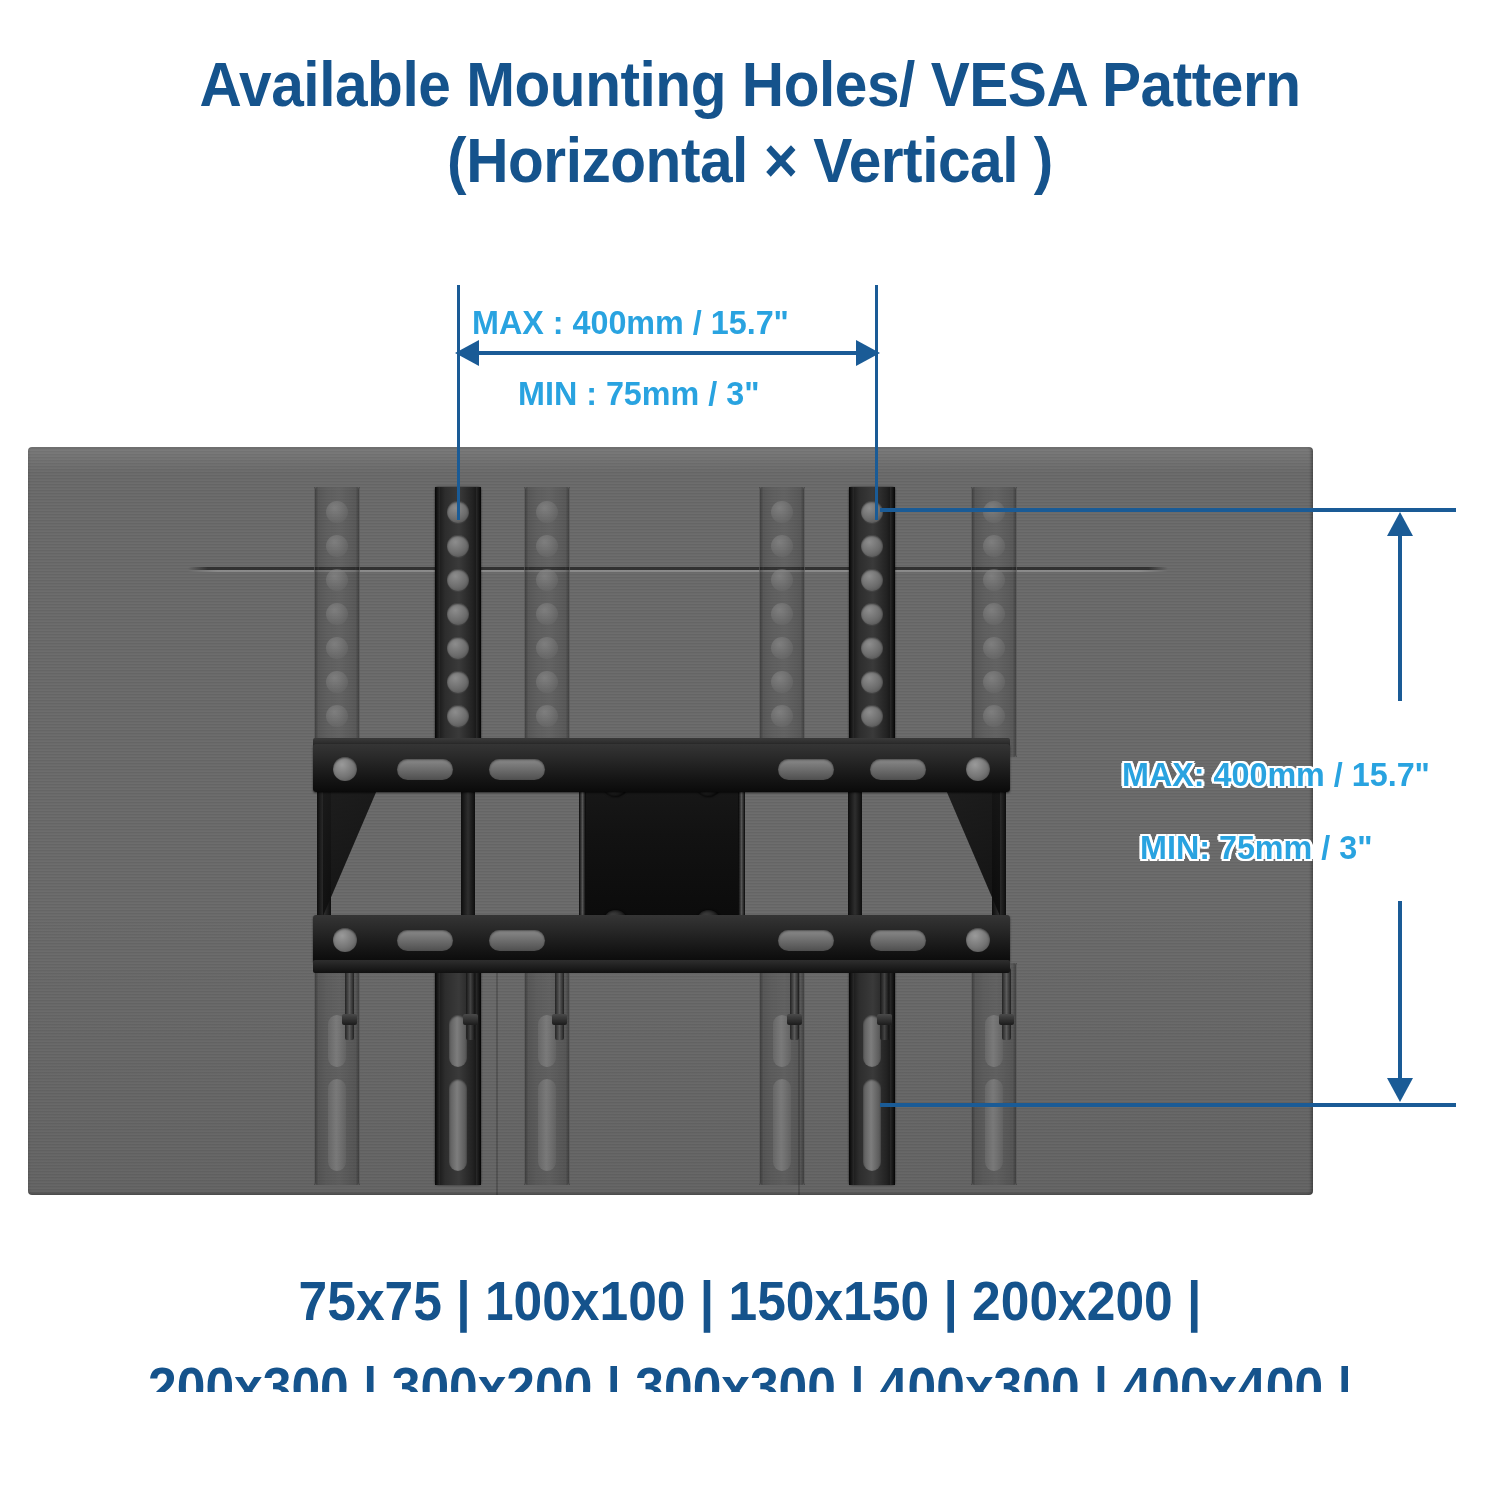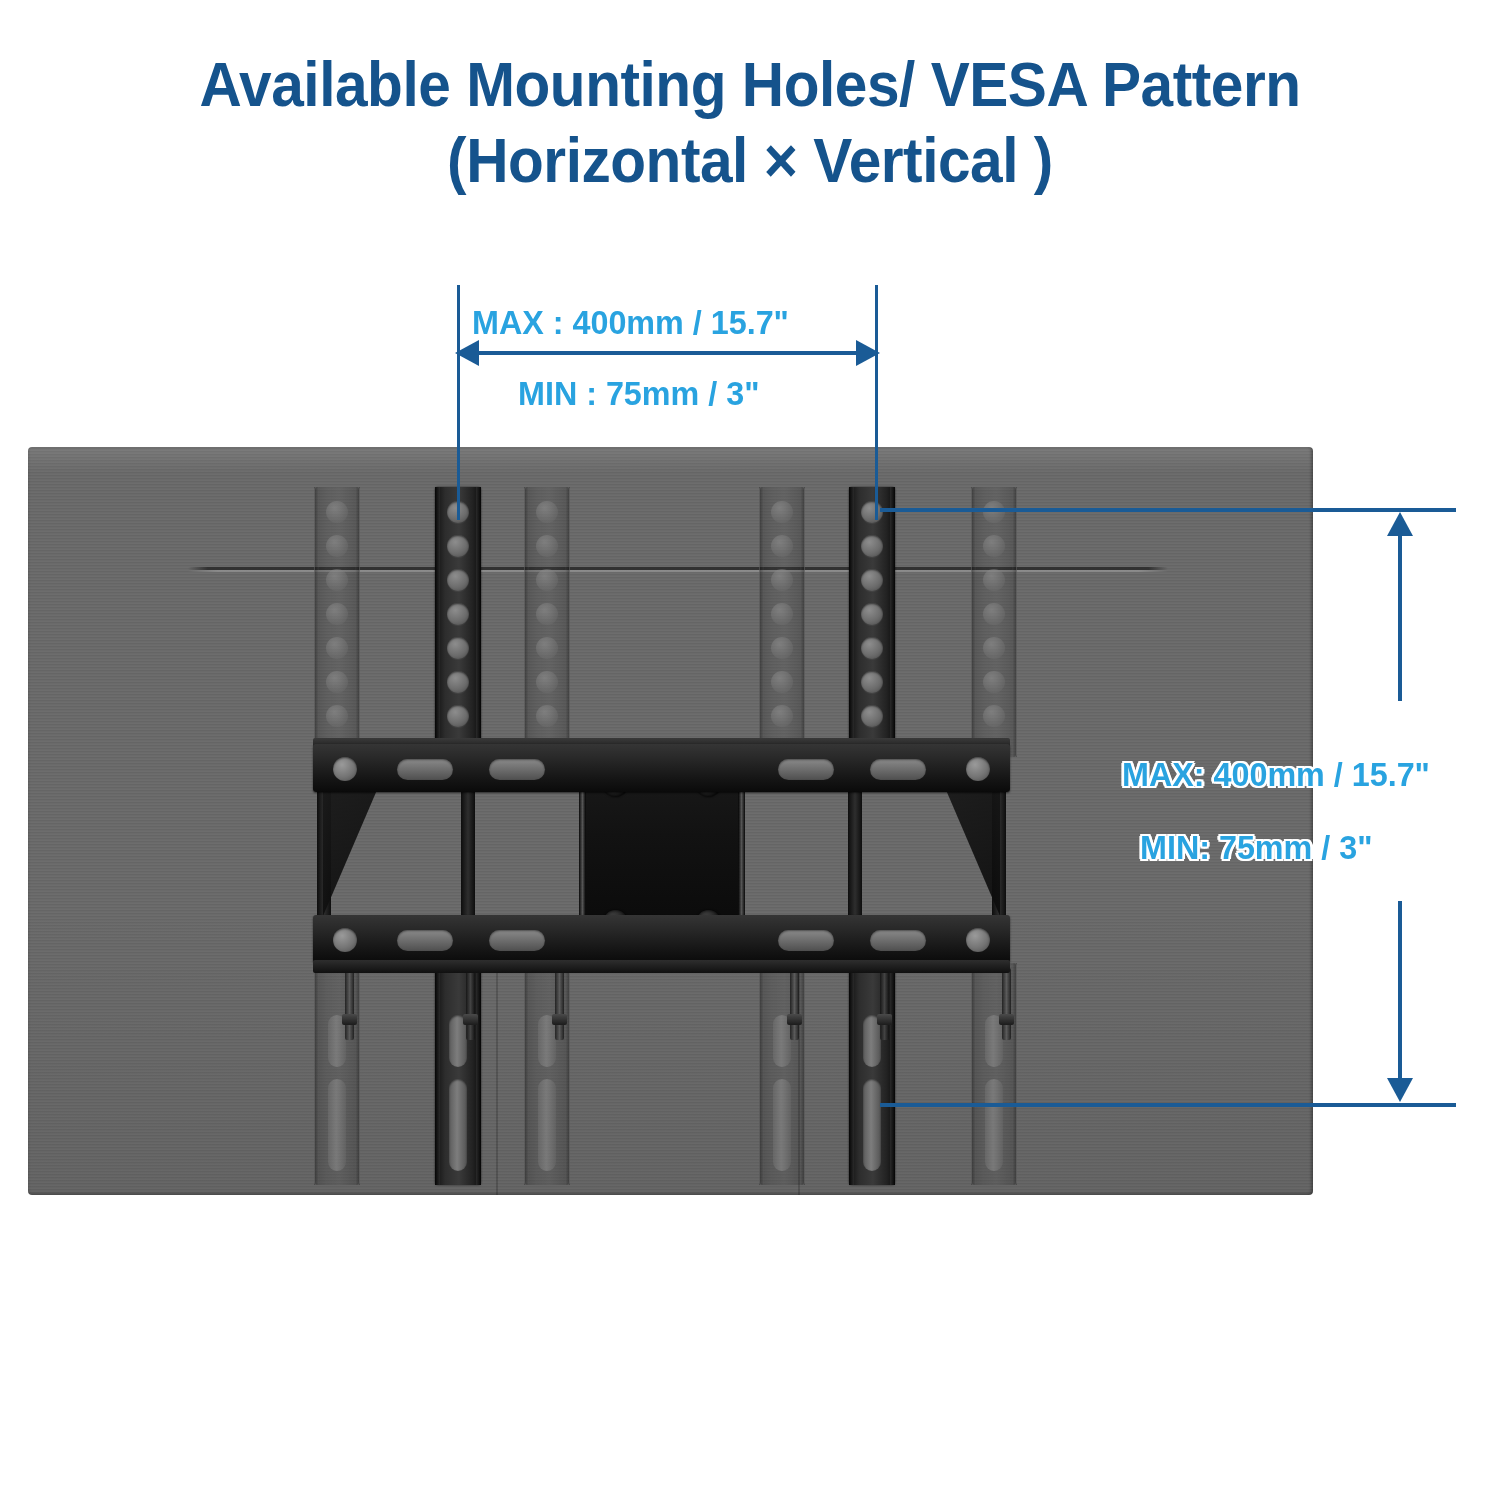--- a/index.html
+++ b/index.html
@@ -575,14 +575,18 @@
 
   <div class="arrow arrow-up" style="left:1387px; top:512px;"></div>
   <div class="dim-line-v" style="left:1398px; top:534px; height:167px;"></div>
 
   <div class="dim-line-v" style="left:1398px; top:901px; height:180px;"></div>
   <div class="arrow arrow-down" style="left:1387px; top:1078px;"></div>
 
   <div class="dim-label outlined" style="left:1122px; top:755px;">MAX: 400mm / 15.7"</div>
   <div class="dim-label outlined" style="left:1140px; top:828px;">MIN: 75mm / 3"</div>
 
+  <div class="vesa-block">
+    <div class="vesa-line">75x75 | 100x100 | 150x150 | 200x200 |</div>
+    <div class="vesa-line">200x300 | 300x200 | 300x300 | 400x300 | 400x400 |</div>
+  </div>
 
 </div>
 
 </body></html>

